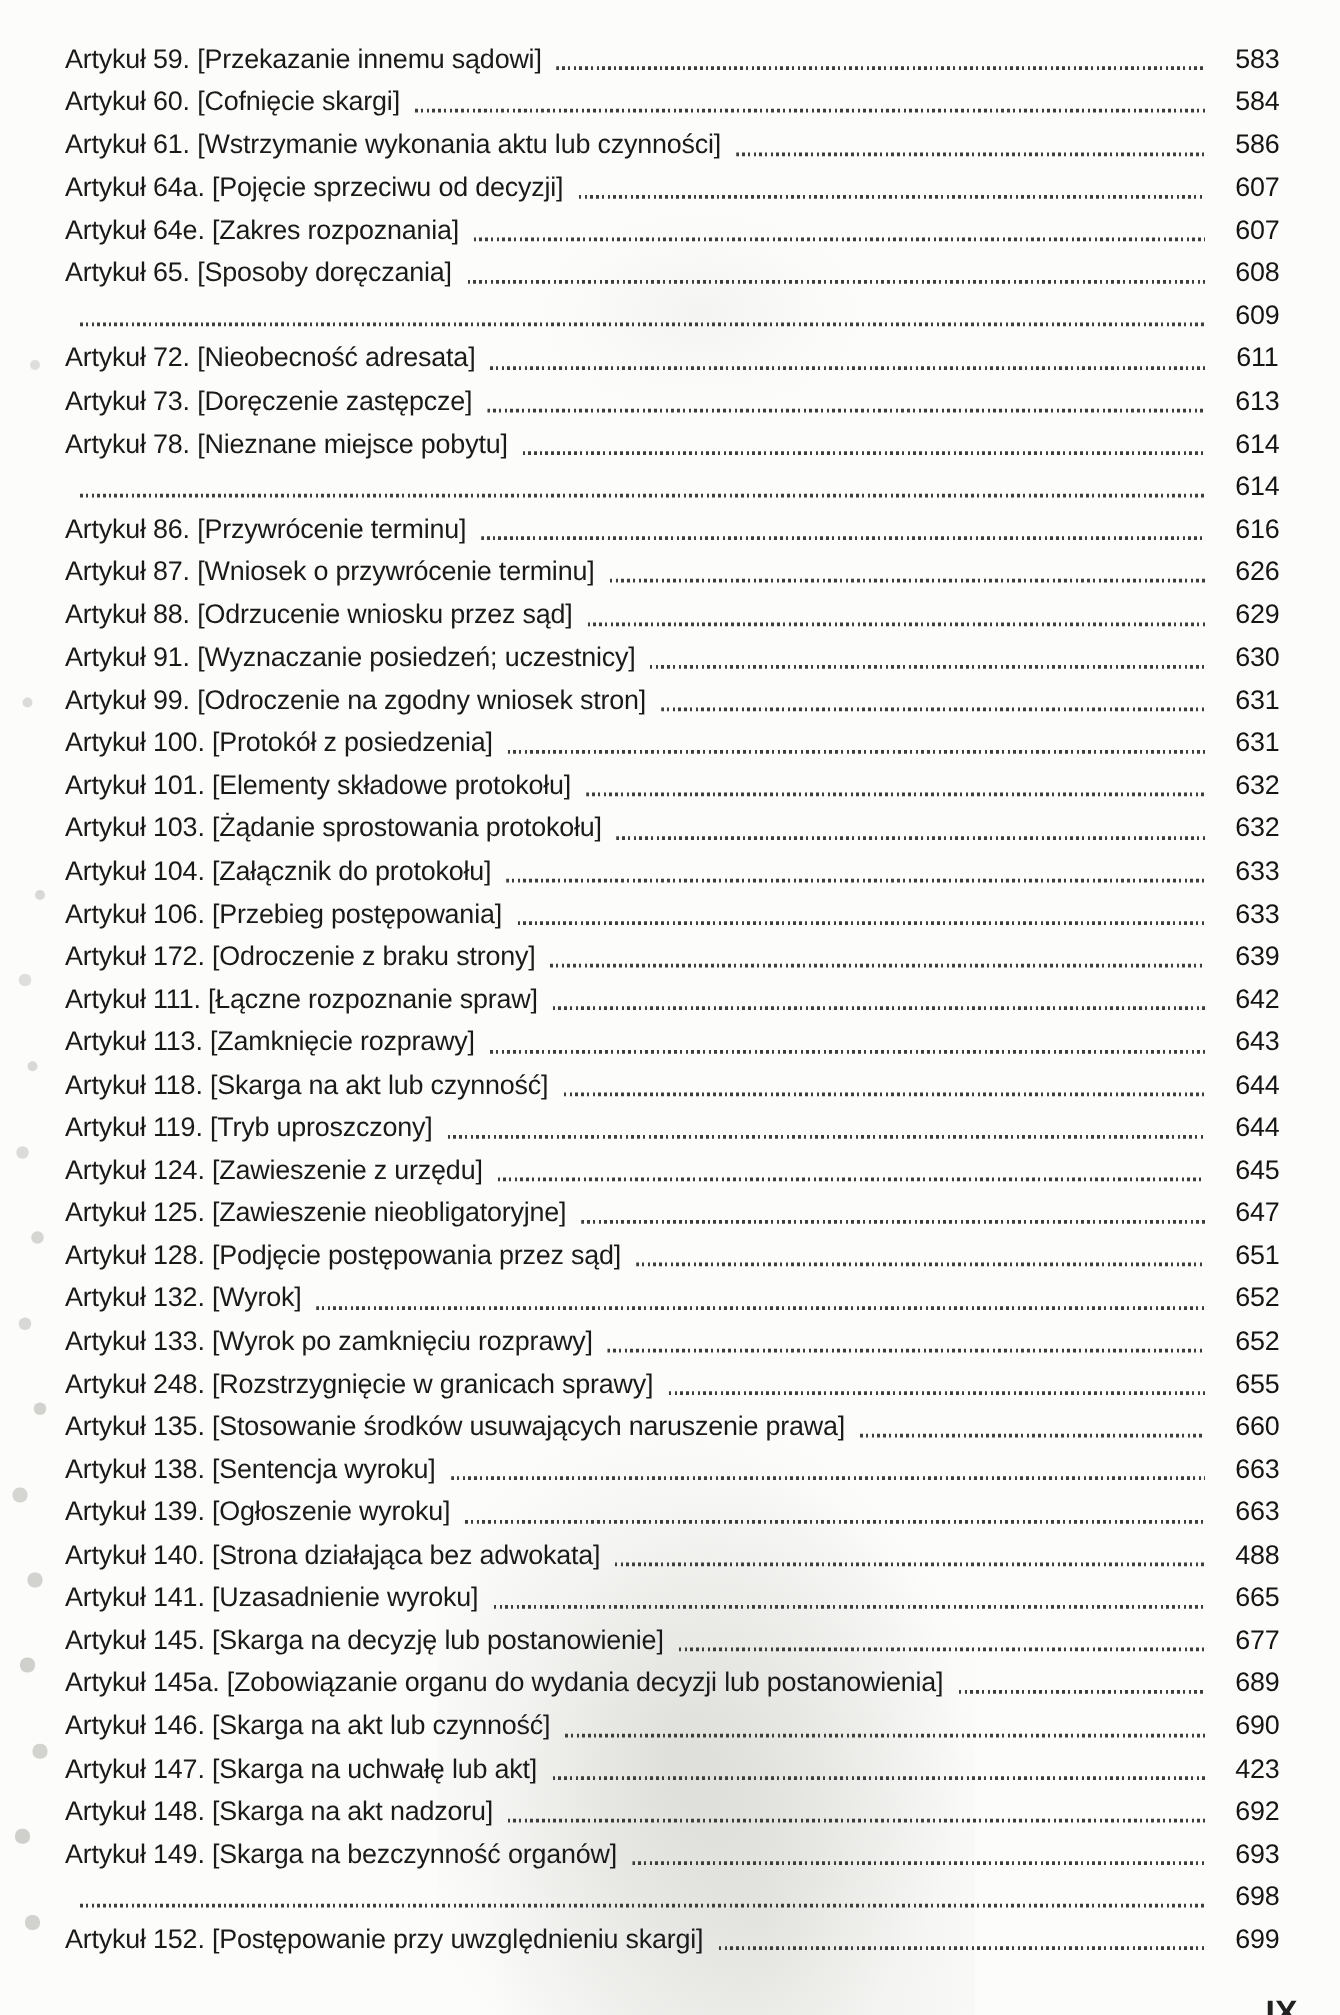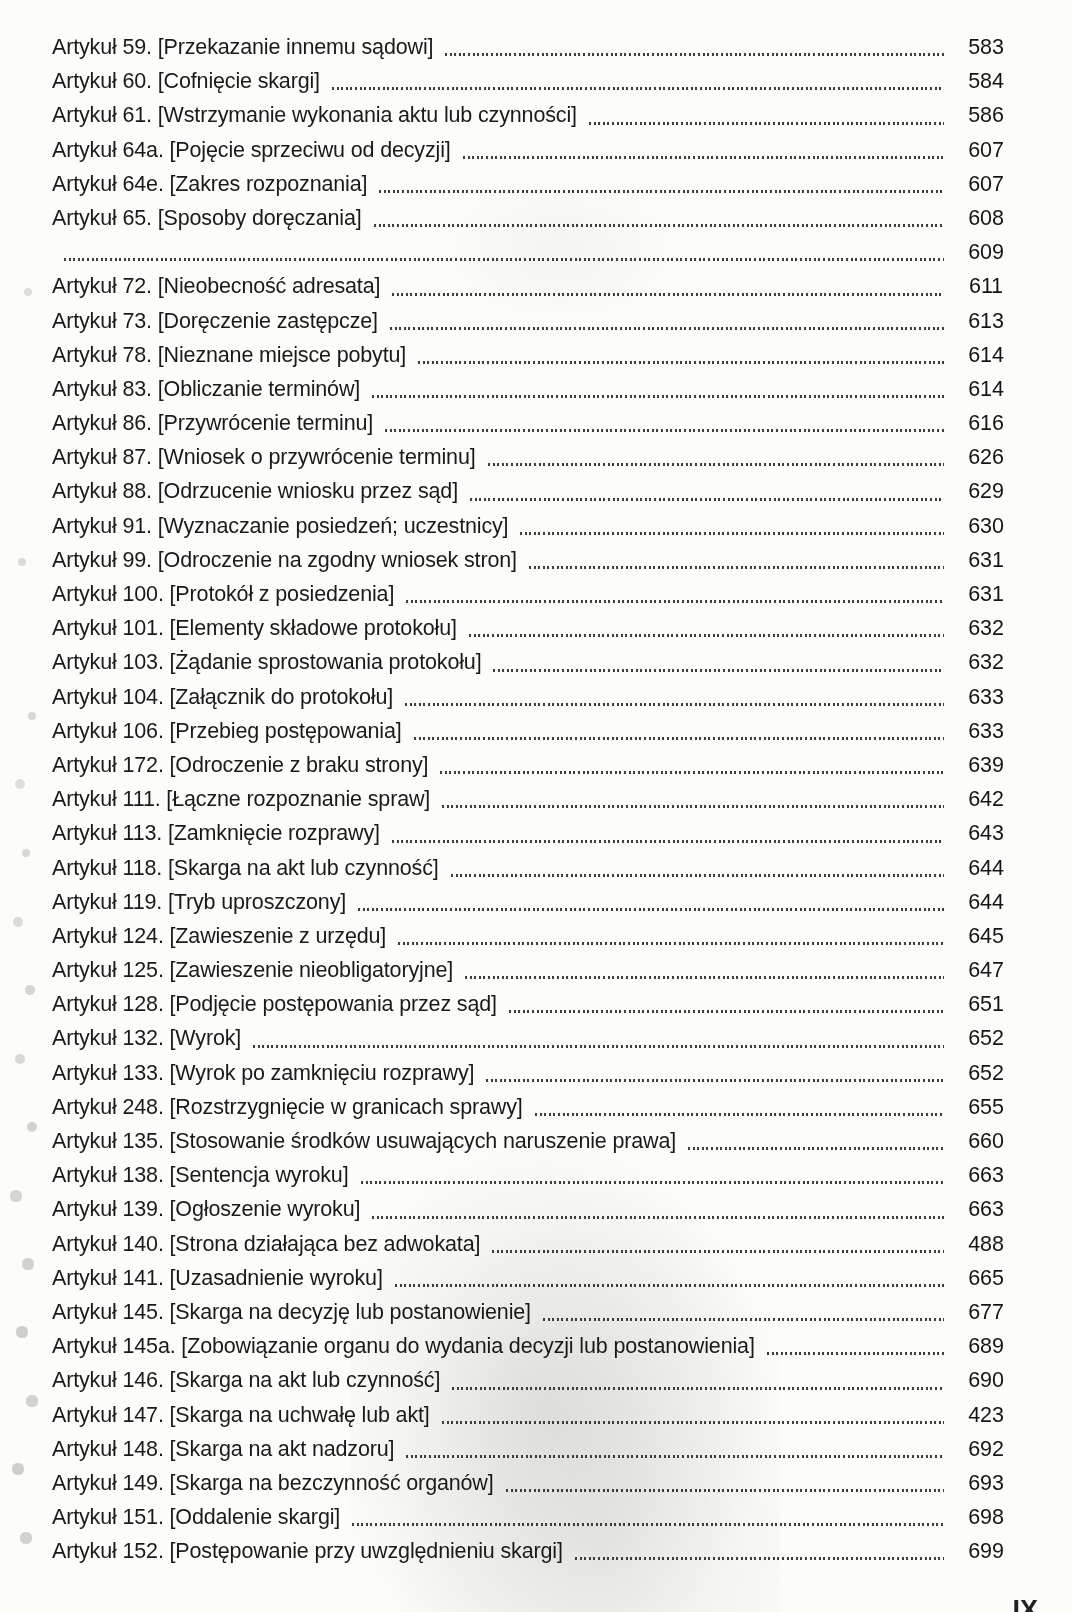--- a/index.html
+++ b/index.html
@@ -6,21 +6,21 @@
   body {
     width: 1072px; height: 1612px;
     background: #fcfcfa;
     overflow: hidden;
     position: relative;
     font-family: "Liberation Sans", sans-serif;
     color: #1b1b1b;
   }
   .page {
     position: absolute; inset: 0;
-    padding: 30px 60px 0 52px;
+    padding: 30px 40px 0 52px;
     box-sizing: border-box;
   }
   .toc-list { position: relative; z-index: 2; }
   .toc-row {
     display: flex;
     height: 34.2px;
     font-size: 21.5px;
     letter-spacing: -0.15px;
   }
   .toc-label {
@@ -159,21 +159,20 @@
     <span class="toc-page">613</span>
   </div>
 
   <div class="toc-row">
     <span class="toc-label">Artykuł 78. [Nieznane miejsce pobytu]</span>
     <span class="dot-leader"></span>
     <span class="toc-page">614</span>
   </div>
 
   <div class="toc-row">
-    <span class="toc-label">Artykuł 83. [Obliczanie terminów]</span>
     <span class="dot-leader"></span>
     <span class="toc-page">614</span>
   </div>
 
   <div class="toc-row">
     <span class="toc-label">Artykuł 86. [Przywrócenie terminu]</span>
     <span class="dot-leader"></span>
     <span class="toc-page">616</span>
   </div>
 
@@ -357,21 +356,20 @@
     <span class="toc-page">692</span>
   </div>
 
   <div class="toc-row">
     <span class="toc-label">Artykuł 149. [Skarga na bezczynność organów]</span>
     <span class="dot-leader"></span>
     <span class="toc-page">693</span>
   </div>
 
   <div class="toc-row">
-    <span class="toc-label">Artykuł 151. [Oddalenie skargi]</span>
     <span class="dot-leader"></span>
     <span class="toc-page">698</span>
   </div>
 
   <div class="toc-row">
     <span class="toc-label">Artykuł 152. [Postępowanie przy uwzględnieniu skargi]</span>
     <span class="dot-leader"></span>
     <span class="toc-page">699</span>
   </div>
 </div>

